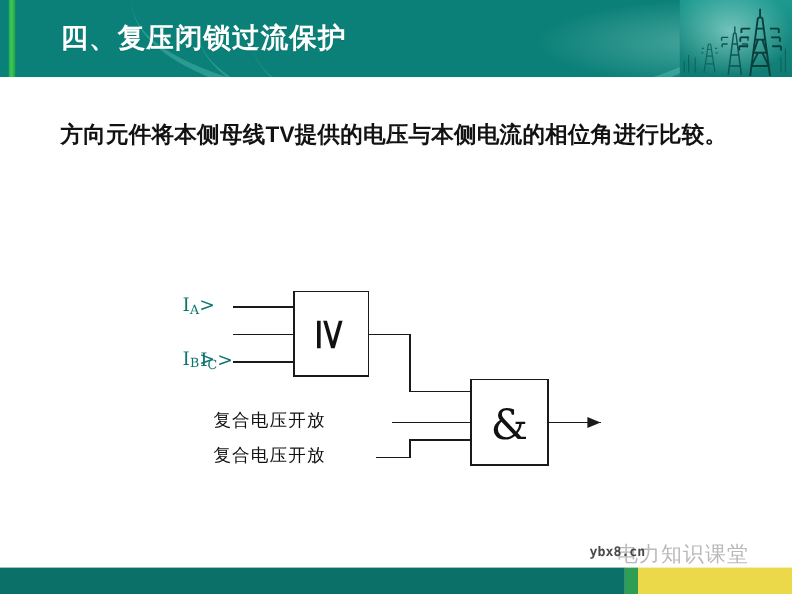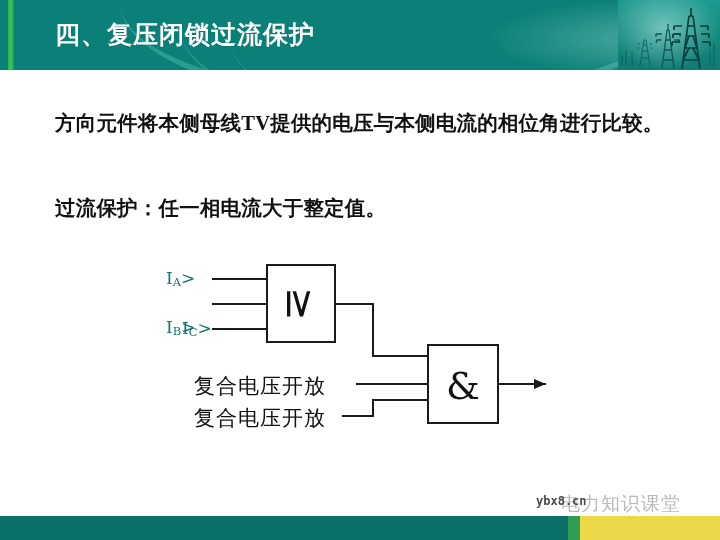--- a/index.html
+++ b/index.html
@@ -113,21 +113,21 @@
   
   .body-text {
     position: absolute;
     left: 55px;
     top: 108px;
     width: 610px;
     color: #121212;
     font-size: 20.5px;
     font-weight: bold;
     line-height: 30px;
-    font-family: Liberation Serif, serif;
+    font-family: Liberation Sans, sans-serif;
     letter-spacing: 0.2px;
   }
   .para-2 {
     position: absolute;
     left: 55px;
     top: 193px;
     width: 610px;
     color: #121212;
     font-size: 20.5px;
     font-weight: bold;
@@ -156,21 +156,21 @@
     font-size: 17px;
     font-family: "DejaVu Serif", "Liberation Serif", serif;
   }
   .cur-label sub {
     font-size: 11.5px;
     vertical-align: baseline;
     position: relative;
     top: 2px;
   }
   .cn-label {
-    font-size: 21px;
+    font-size: 16px;
     font-family: "DejaVu Sans", "Liberation Sans", sans-serif;
     color: #111111;
     letter-spacing: 1px;
   }
 
   
   .faded-brand {
     position: absolute;
     left: 561px;
     top: 491px;
@@ -252,21 +252,20 @@
     </div>
 
     <div class="header-stripe-dark"></div>
     <div class="header-stripe"></div>
 
     <div class="header-title">四、复压闭锁过流保护</div>
   </div>
 
   <div class="body-text">方向元件将本侧母线TV提供的电压与本侧电流的相位角进行比较。</div>
 
-  <div class="para-2">过流保护：任一相电流大于整定值。</div>
 
   <div class="diagram">
 
     <svg width="400" height="195" viewBox="0 0 400 195">
 
       <g stroke="#1a1a1a" stroke-width="1.6" fill="none" shape-rendering="crispEdges">
 
         <rect x="107" y="17" width="68" height="77"></rect>
 
         <line x1="52" y1="31" x2="107" y2="31"></line>

